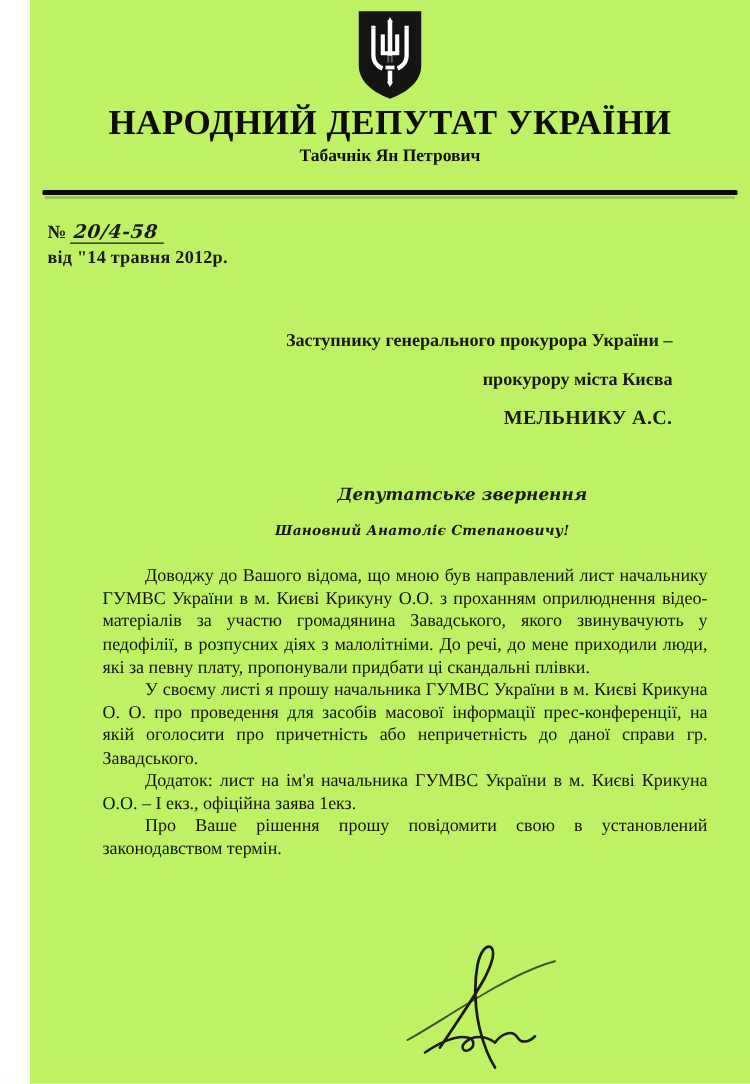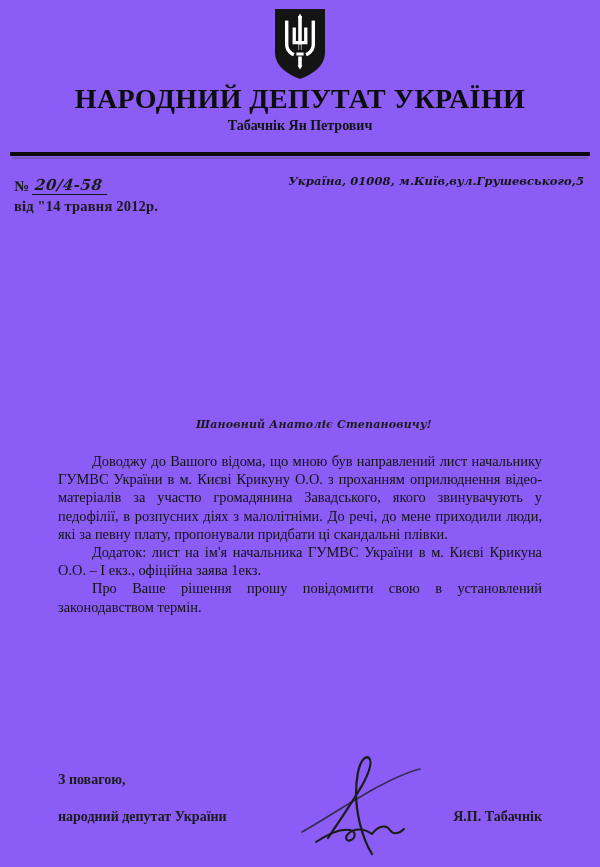--- a/index.html
+++ b/index.html
@@ -12,21 +12,22 @@
     height: 867px;
     position: relative;
     font-family: "Liberation Serif", "DejaVu Serif", serif;
     color: #1a1a1a;
     overflow: hidden;
   }
 
   .page {
     position: absolute;
     inset: 0;
-    background: #8b5cf6;
+    background: #bef264;
+    margin-left: 24px;
   }
 
   
   .emblem-wrap {
     position: absolute;
     top: 8px;
     left: 0;
     right: 0;
     display: flex;
     justify-content: center;
@@ -242,41 +243,40 @@
   <div class="rule-shadow"></div>
 
   <div class="ref-block">
     <div class="ref-line1">
       <span class="ref-no-label">№</span>
       <span class="ref-no-value">20/4-58</span>
     </div>
     <div class="ref-line2">від "14  травня   2012р.</div>
   </div>
 
-  <div class="addr-block">Україна, 01008, м.Київ,вул.Грушевського,5</div>
-
-
+
+  <div class="recipient">
+    <div class="r-line">Заступнику генерального прокурора України –</div>
+    <div class="r-line">прокурору міста Києва</div>
+    <div class="r-name">МЕЛЬНИКУ А.С.</div>
+  </div>
+
+  <div class="subject">Депутатське звернення</div>
   <div class="salutation">Шановний Анатоліє Степановичу!</div>
 
   <div class="body-text">
     <p>Доводжу до Вашого відома, що мною був направлений лист начальнику ГУМВС України в м. Києві Крикуну О.О. з проханням оприлюднення відео-матеріалів за участю громадянина Завадського, якого звинувачують у педофілії, в розпусних діях з малолітніми.   До речі, до мене приходили люди, які   за певну плату, пропонували придбати ці скандальні плівки.</p>
+    <p>У своєму листі  я прошу начальника ГУМВС України в м. Києві Крикуна О. О. про проведення  для засобів масової інформації прес-конференції, на  якій оголосити про причетність або непричетність до даної справи  гр. Завадського.</p>
     <p>Додаток: лист на ім'я начальника ГУМВС України в м. Києві Крикуна О.О. – I екз., офіційна заява 1екз.</p>
     <p>Про Ваше рішення прошу повідомити свою в установлений законодавством термін.</p>
   </div>
 
   <svg class="signature-mark" viewBox="0 0 180 110">
     <g fill="none" stroke="#1b1b1b" stroke-linecap="round" stroke-linejoin="round">
       <path d="M60 88 C72 70 86 50 96 32 C101 22 105 12 101 8 C97 5 92 12 90 22 C87 38 88 58 92 74 C95 86 99 96 104 104" stroke-width="2.2"></path>
       <path d="M34 82 C52 72 76 56 104 40 C124 29 140 22 152 19" stroke-width="1.6" opacity="0.75"></path>
       <path d="M48 92 C60 84 72 78 82 80 C88 81 88 88 83 90 C79 92 76 88 80 84 C86 78 96 78 104 84" stroke-width="2"></path>
       <path d="M104 84 C110 76 118 74 122 80 C125 85 131 84 136 79" stroke-width="2"></path>
     </g>
   </svg>
 
-  <div class="sign-block">
-    <div class="sign-regards">З повагою,</div>
-    <div class="sign-row">
-      <span class="sign-role">народний депутат України</span>
-      <span class="sign-name">Я.П. Табачнік</span>
-    </div>
-  </div>
 
 </div>
 
 </body></html>

